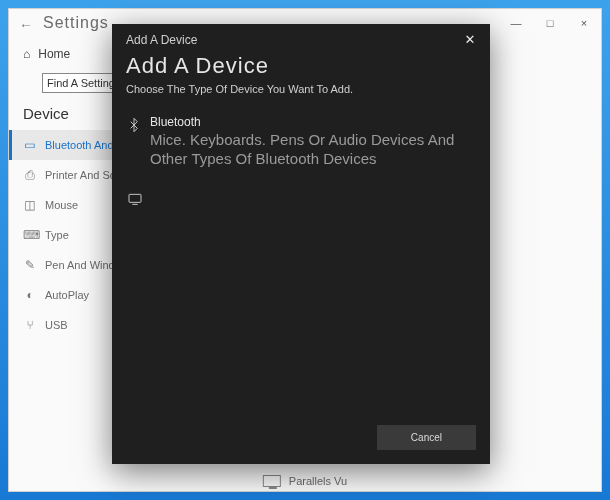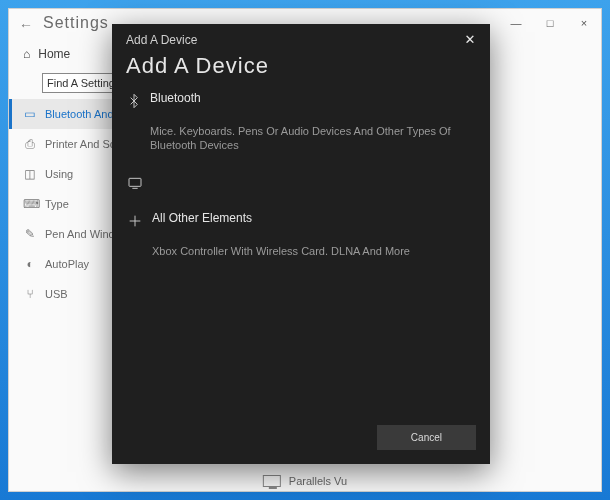--- a/index.html
+++ b/index.html
@@ -39,21 +39,21 @@
   }
   .mhead { display: flex; align-items: center; padding: 8px 10px 4px 14px; }
   .mhead .mtitle { flex: 1; font-size: 12px; color: #cfcfcf; }
   .mhead .x { width: 20px; text-align: center; color: #e8e8e8; font-size: 13px; }
   .mhero { padding: 2px 14px 2px 14px; font-size: 22px; font-weight: 300; color: #e6e6e6; letter-spacing: 1px; font-stretch: expanded; }
   .msub { padding: 2px 14px 10px 14px; font-size: 11px; color: #cfcfcf; }
   .moption { display: flex; gap: 8px; padding: 10px 14px; cursor: pointer; }
   .moption .oic { width: 18px; display: flex; align-items: flex-start; justify-content: center; padding-top: 2px; color: #d0d0d0; }
   .moption .oic svg { width: 16px; height: 16px; stroke: #d0d0d0; fill: none; stroke-width: 1.4; }
   .moption .otxt .ot { font-size: 12px; color: #e6e6e6; }
-  .moption .otxt .od { font-size: 11px; color: #9a9a9a; margin-top: 20px; line-height: 1.25; }
+  .moption .otxt .od { font-size: 15px; color: #9a9a9a; margin-top: 2px; line-height: 1.25; }
   .mspacer { flex: 1; }
   .mfoot { padding: 10px 14px 14px 0; display: flex; justify-content: flex-end; }
   .cancel { background: #3a3a3a; color: #dcdcdc; border: none; padding: 7px 34px; font-size: 10px; }
 </style>
 </head>
 <body>
 
 <div class="desktop"></div>
 
 <div class="window">
@@ -68,32 +68,33 @@
   </div>
   <div class="content">
     <div class="side">
       <div class="home">
         <span class="ic">⌂</span>
         <span>Home</span>
       </div>
       <div class="searchwrap">
         <input class="search" value="Find A Setting" style="">
       </div>
+      <div class="navtitle">Device</div>
 
       <div class="navitem active">
         <span class="ic">▭</span>
         <span>Bluetooth And Others d</span>
       </div>
       <div class="navitem">
         <span class="ic">⎙</span>
         <span>Printer And Scanner</span>
       </div>
       <div class="navitem">
         <span class="ic">◫</span>
-        <span>Using</span>
+        <span>Mouse</span>
       </div>
       <div class="navitem">
         <span class="ic">⌨</span>
         <span>Type</span>
       </div>
       <div class="navitem">
         <span class="ic">✎</span>
         <span>Pen And Windows</span>
       </div>
       <div class="navitem">
@@ -112,20 +113,21 @@
     <span>Parallels Vu</span>
   </div>
 </div>
 
 <div class="modal">
   <div class="mhead">
     <div class="mtitle">Add A Device</div>
     <div class="x">✕</div>
   </div>
   <div class="mhero">Add A Device</div>
+  <div class="msub">Choose The Type Of Device You Want To Add.</div>
 
   <div class="moption">
     <div class="oic">
       <svg viewBox="0 0 24 24">
           <path d="M7 7l10 10-5 5V2l5 5L7 17"></path>
         </svg>
     </div>
     <div class="otxt">
       <div class="ot">Bluetooth</div>
       <div class="od">Mice. Keyboards. Pens Or Audio Devices And Other Types Of Bluetooth Devices</div>
@@ -134,30 +136,18 @@
 
   <div class="moption">
     <div class="oic">
       <svg viewBox="0 0 24 24">
           <rect x="3" y="5" width="18" height="12" rx="1"></rect>
           <line x1="8" y1="20" x2="16" y2="20"></line>
         </svg>
     </div>
   </div>
 
-  <div class="moption">
-    <div class="oic">
-      <svg viewBox="0 0 24 24">
-          <line x1="12" y1="4" x2="12" y2="20"></line>
-          <line x1="4" y1="12" x2="20" y2="12"></line>
-        </svg>
-    </div>
-    <div class="otxt">
-      <div class="ot">All Other Elements</div>
-      <div class="od">Xbox Controller With Wireless Card. DLNA And More</div>
-    </div>
-  </div>
 
   <div class="mspacer"></div>
   <div class="mfoot">
     <button class="cancel">Cancel</button>
   </div>
 </div>
 
 </body></html>

